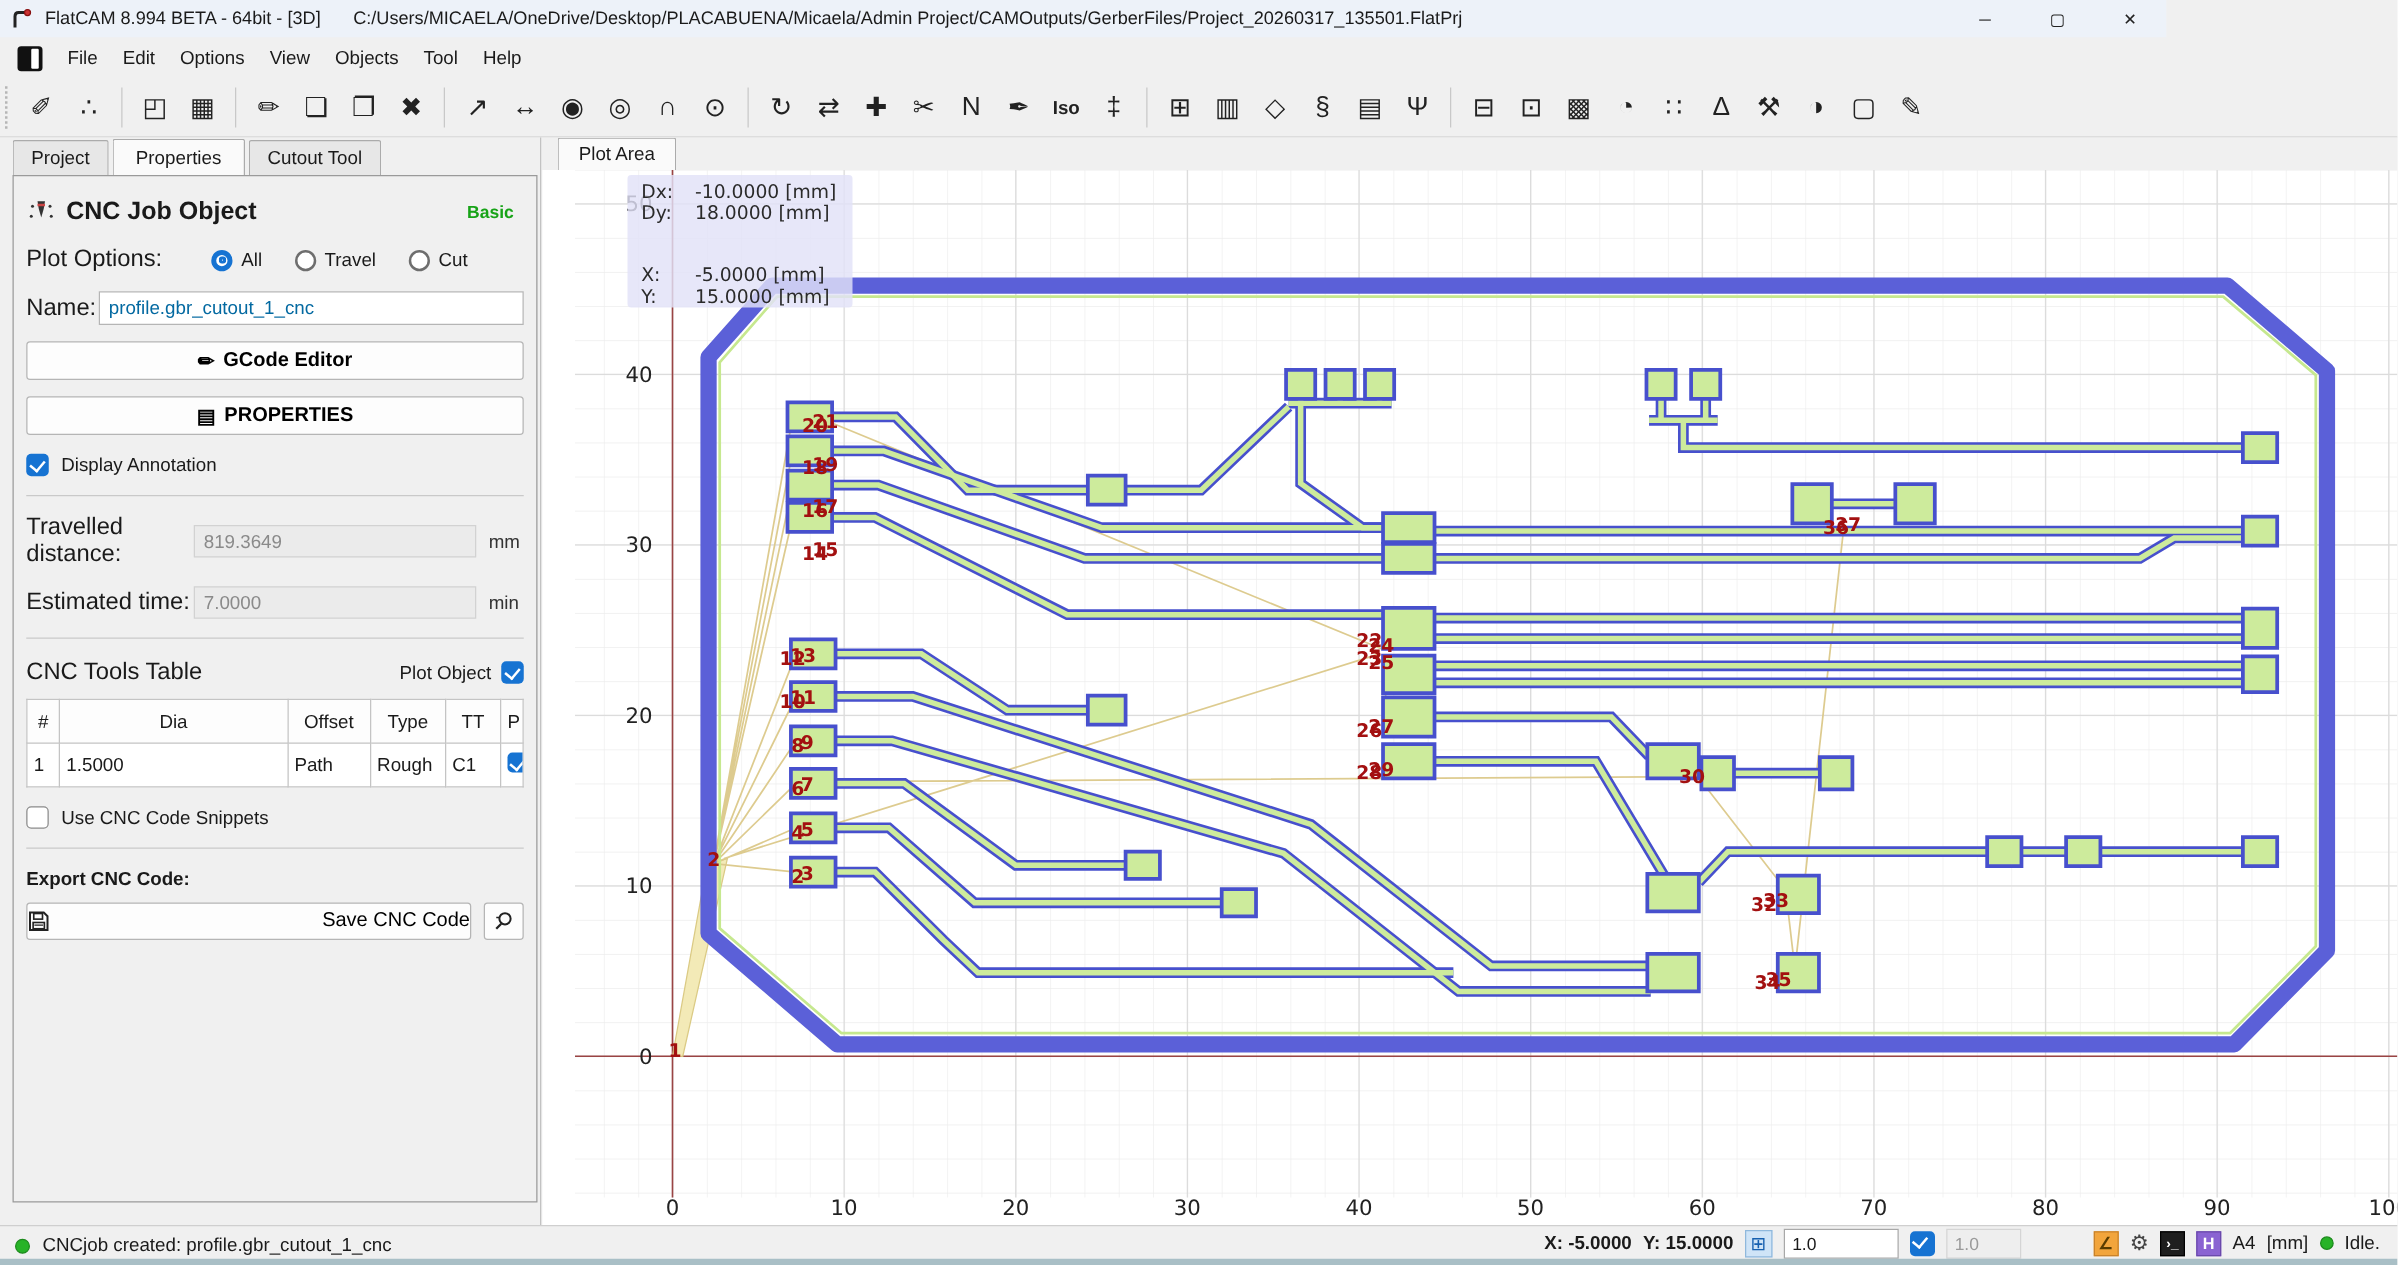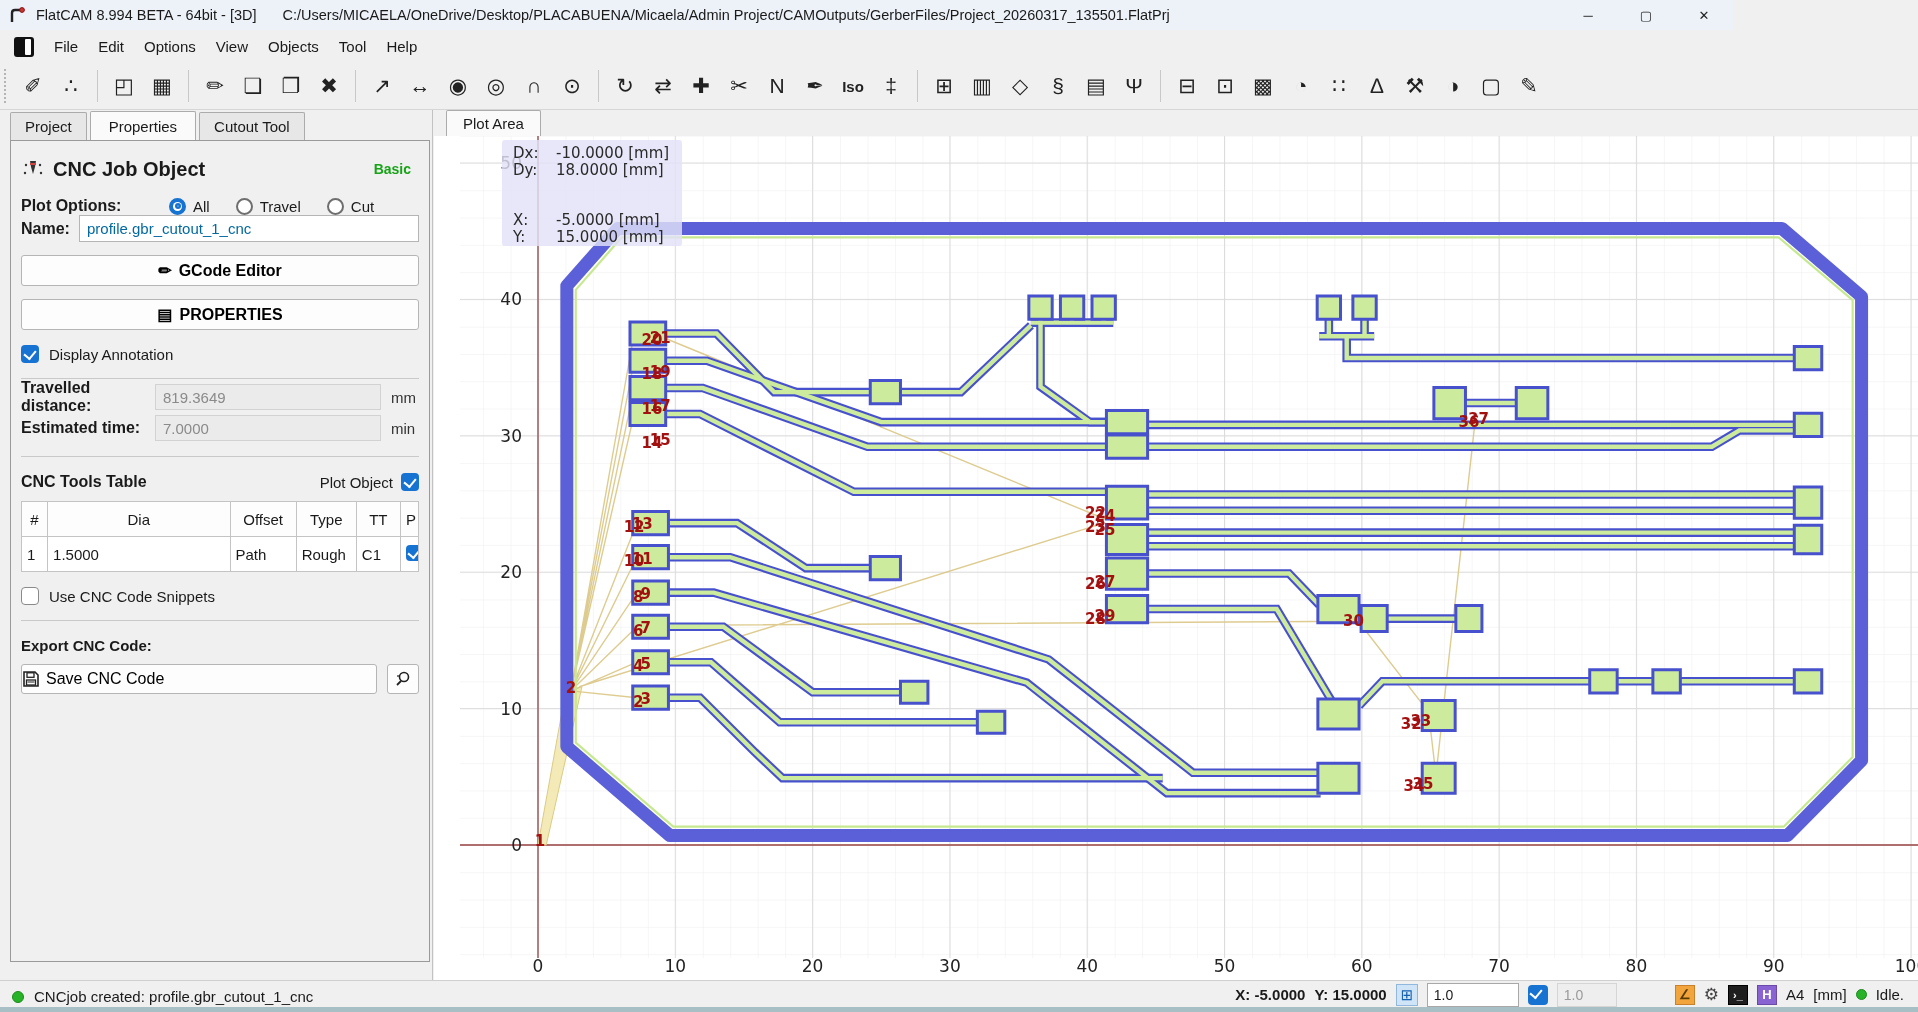--- a/index.html
+++ b/index.html
@@ -35,22 +35,22 @@
   .ltabs { position:absolute; left:10px; top:2px; height:28px; display:flex; align-items:flex-end; }
   .ltab { padding:5px 14px; font-size:15px; background:#e7e7e7; border:1px solid #ababab; border-bottom:none; margin-right:3px; border-radius:2px 2px 0 0; }
   .ltab.active { background:#fafafa; padding:6px 18px; position:relative; top:1px; }
 
   .panel { position:absolute; left:10px; top:30px; width:420px; height:822px; background:#f0f0f0; border:1px solid #9a9a9a; padding:10px 10px 0 10px; overflow:hidden; }
 
   .p-header { display:flex; align-items:center; margin-top:6px; }
   .p-title { font-size:20px; font-weight:bold; margin-left:8px; }
   .p-badge { margin-left:auto; margin-right:8px; font-size:14px; font-weight:bold; color:#17a317; }
 
-  .row { display:flex; align-items:center; }
-  .lbl { font-size:16px; font-weight:bold; }
+  .row { display:flex; align-items:center; margin-top:14px; }
+  .lbl { font-size:19px; font-weight:normal; }
   .radio-row { margin-top:16px; }
   .radio-row .lbl { width:148px; }
   .radio { display:flex; align-items:center; margin-right:26px; font-size:15px; }
   .rdot { width:17px; height:17px; border-radius:50%; border:2px solid #6e6e6e; background:#fff; margin-right:7px; position:relative; }
   .rdot.on { border:2px solid #1673d2; background:#1673d2; }
   .rdot.on::after { content:""; position:absolute; left:3.5px; top:3.5px; width:6px; height:6px; background:#fff; border-radius:50%; box-shadow:0 0 0 2.5px #1673d2 inset; }
   .rdot.on::before { content:""; position:absolute; left:2px; top:2px; width:9px; height:9px; background:#fff; border-radius:50%; }
 
   .name-row .lbl { width:58px; }
   .txt-input { flex:1; height:27px; background:#fff; border:1px solid #b5b5b5; font-size:15px; font-family:"Liberation Sans",sans-serif; padding:0 7px; color:#0369a1; }
@@ -72,21 +72,21 @@
   .tt-row .spacer { flex:1; }
   .tt-row .plbl { font-size:15px; margin-right:8px; }
 
   table.tools { margin-top:10px; width:398px; border-collapse:collapse; table-layout:fixed; background:#fff; }
   table.tools th, table.tools td { border:1px solid #c4c4c4; font-size:15px; font-weight:normal; height:35px; padding:0 5px; overflow:hidden; white-space:nowrap; }
   table.tools th { background:#fdfdfd; text-align:center; }
   td.l { text-align:left; } th.small, td.small { padding:0 2px; }
 
   .export-lbl { margin-top:16px; font-size:15px; font-weight:bold; }
   .save-row { margin-top:10px; display:flex; gap:10px; }
-  .save-btn { width:356px; height:30px; background:#fdfdfd; border:1px solid #b5b5b5; border-radius:3px; font-size:16px; display:flex; align-items:center; justify-content:flex-start; gap:6px; }
+  .save-btn { width:356px; height:30px; background:#fdfdfd; border:1px solid #b5b5b5; border-radius:3px; font-size:16px; display:flex; align-items:center; justify-content:space-between; gap:6px; }
   .mag-btn { width:32px; height:30px; background:#fdfdfd; border:1px solid #b5b5b5; border-radius:3px; display:flex; align-items:center; justify-content:center; }
 
   
   .ptabs { position:absolute; left:434px; top:0; width:1484px; height:26px; display:flex; align-items:flex-end; }
   .ptab { margin-left:12px; padding:4px 16px; font-size:15px; background:#fafafa; border:1px solid #ababab; border-bottom:none; border-radius:2px 2px 0 0; }
   .canvas-wrap { position:absolute; left:434px; top:26px; width:1484px; height:844px; background:#fff; }
 
   
   .statusbar { position:absolute; left:0; top:980px; width:1918px; height:32px; background:#f0f0f0; border-top:1px solid #cfcfcf; display:flex; align-items:center; font-size:15px; }
   .statusbar::after { content:""; position:absolute; left:0; bottom:0; width:100%; height:5px; background:#a9bfc6; }

